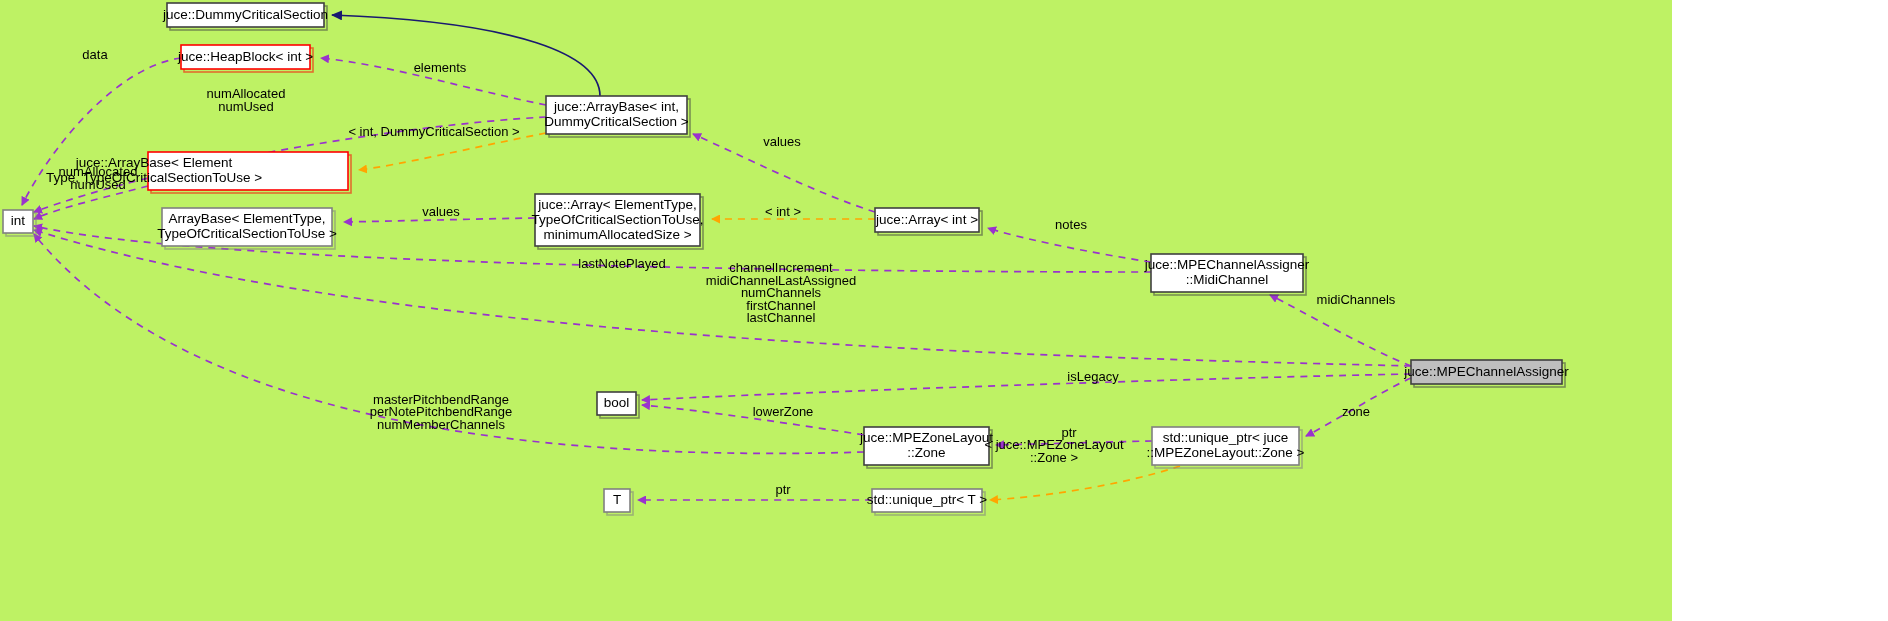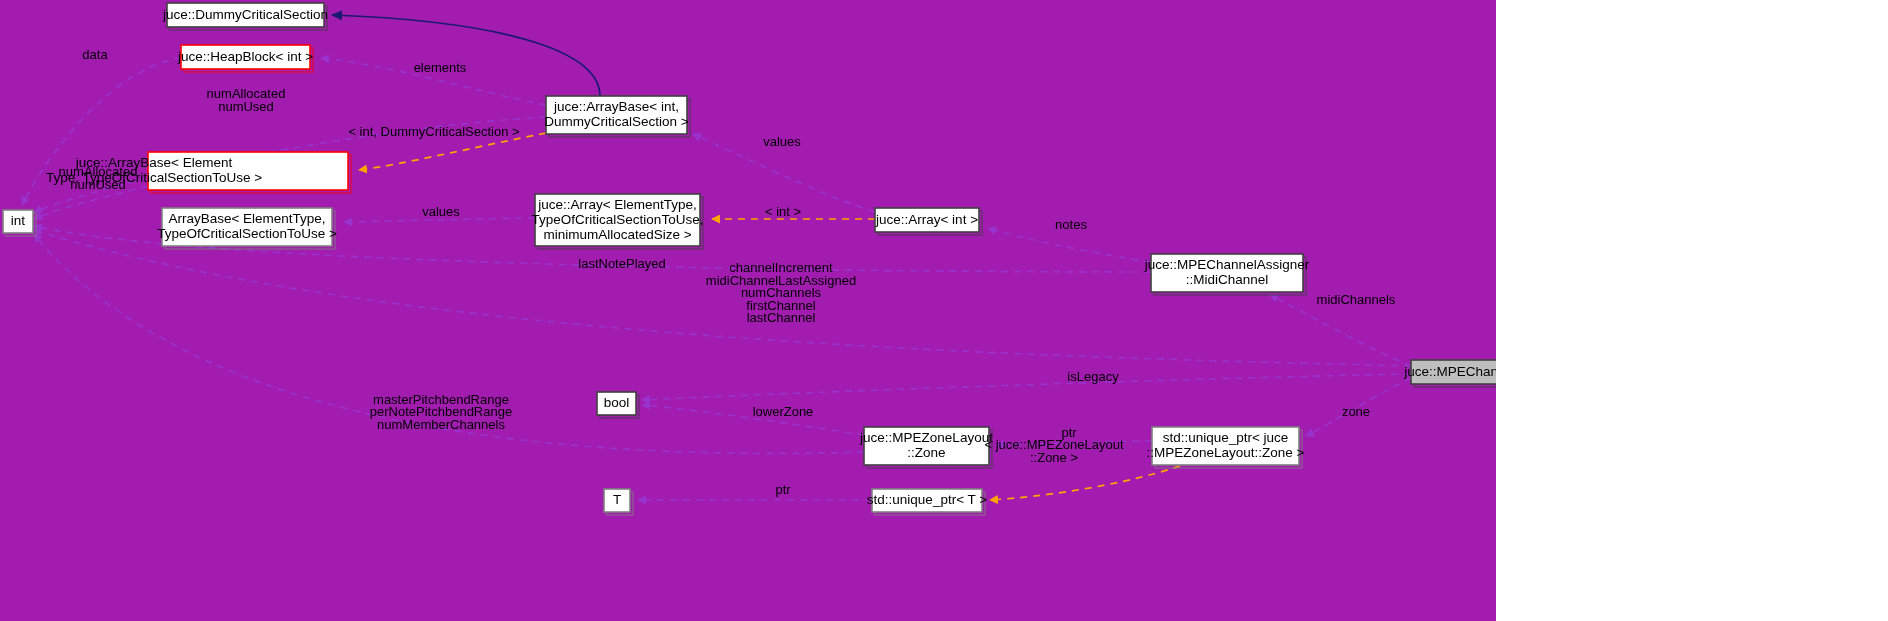--- a/index.html
+++ b/index.html
@@ -5,23 +5,23 @@
   html, body {
     margin: 0;
     padding: 0;
     background: #ffffff;
   }
   body {
     font-family: "Liberation Sans", sans-serif;
   }
   #diagram-root {
     position: relative;
-    width: 1496px;
+    width: 1672px;
     height: 621px;
-    background: #a21caf;
+    background: #bef264;
     overflow: hidden;
   }
   svg#graph {
     position: absolute;
     top: 0;
     left: 0;
     width: 1888px;
     height: 621px;
   }
   .node-box rect {

